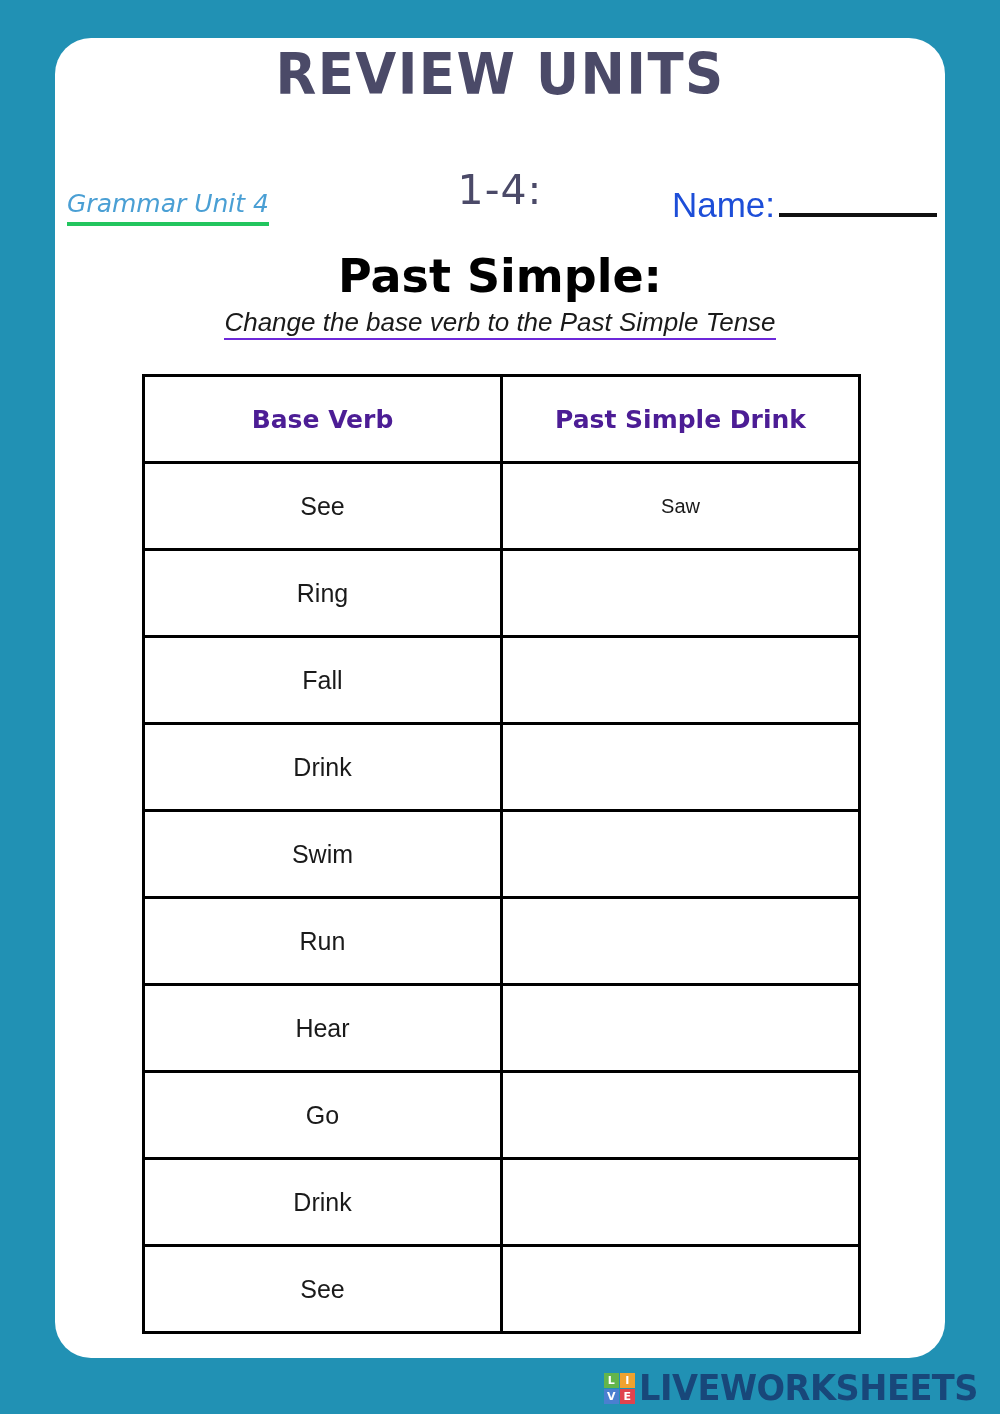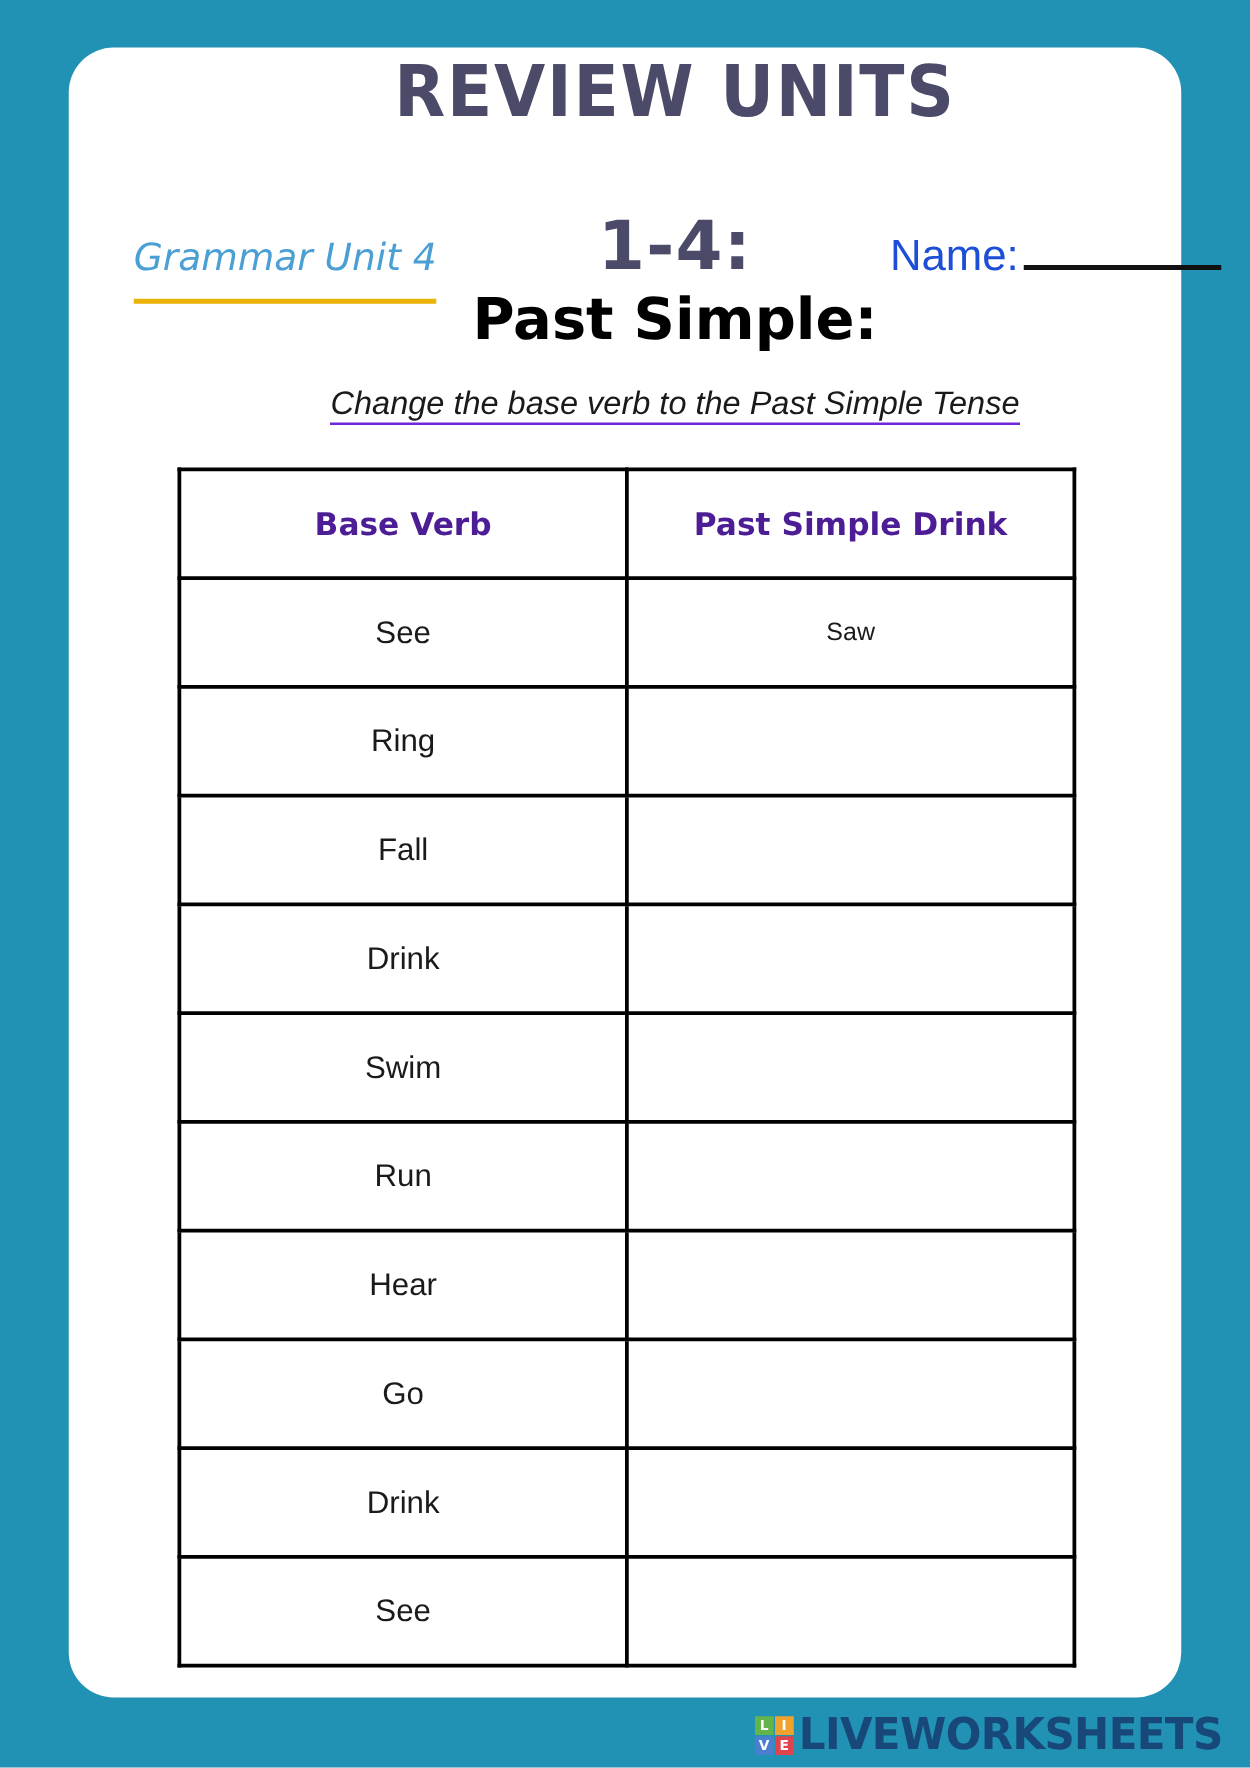--- a/index.html
+++ b/index.html
@@ -25,21 +25,20 @@
     background: #ffffff;
     border-radius: 36px;
     box-sizing: border-box;
   }
 
   
   #header-area {
     position: relative;
     width: 100%;
     height: 316px;
-    margin-left: 40px;
   }
 
   #worksheet-title {
     position: absolute;
     left: 0;
     right: 0;
     top: 8px;
     text-align: center;
     font-family: "DejaVu Sans", sans-serif;
     font-weight: bold;
@@ -50,38 +49,38 @@
     transform: scaleX(0.93);
   }
 
   #unit-range {
     position: absolute;
     left: 0;
     right: 0;
     top: 132px;
     text-align: center;
     font-family: "DejaVu Sans", sans-serif;
-    font-weight: bold;
-    font-size: 54px;
+    font-weight: normal;
+    font-size: 41px;
     letter-spacing: 1px;
     color: #4b4a68;
     line-height: 1;
   }
 
   #grammar-link {
     position: absolute;
     left: 12px;
     top: 152px;
     font-family: "DejaVu Sans", sans-serif;
     font-style: italic;
-    font-size: 30px;
+    font-size: 25px;
     color: #4a9fd4;
     text-decoration: none;
-    border-bottom: 4px solid #eab308;
-    padding-bottom: 16px;
+    border-bottom: 4px solid #22c55e;
+    padding-bottom: 4px;
     line-height: 1.1;
     white-space: nowrap;
   }
 
   #name-field {
     position: absolute;
     right: 8px;
     top: 148px;
     font-size: 35px;
     color: #1d4ed8;
@@ -95,21 +94,21 @@
     border-bottom: 4px solid #111111;
     height: 26px;
     margin-left: 4px;
     vertical-align: baseline;
   }
 
   #lesson-heading {
     position: absolute;
     left: 0;
     right: 0;
-    top: 192px;
+    top: 213px;
     text-align: center;
     font-family: "DejaVu Sans", sans-serif;
     font-weight: bold;
     font-size: 46px;
     color: #000000;
     line-height: 1.1;
   }
 
   #instruction-text {
     position: absolute;

